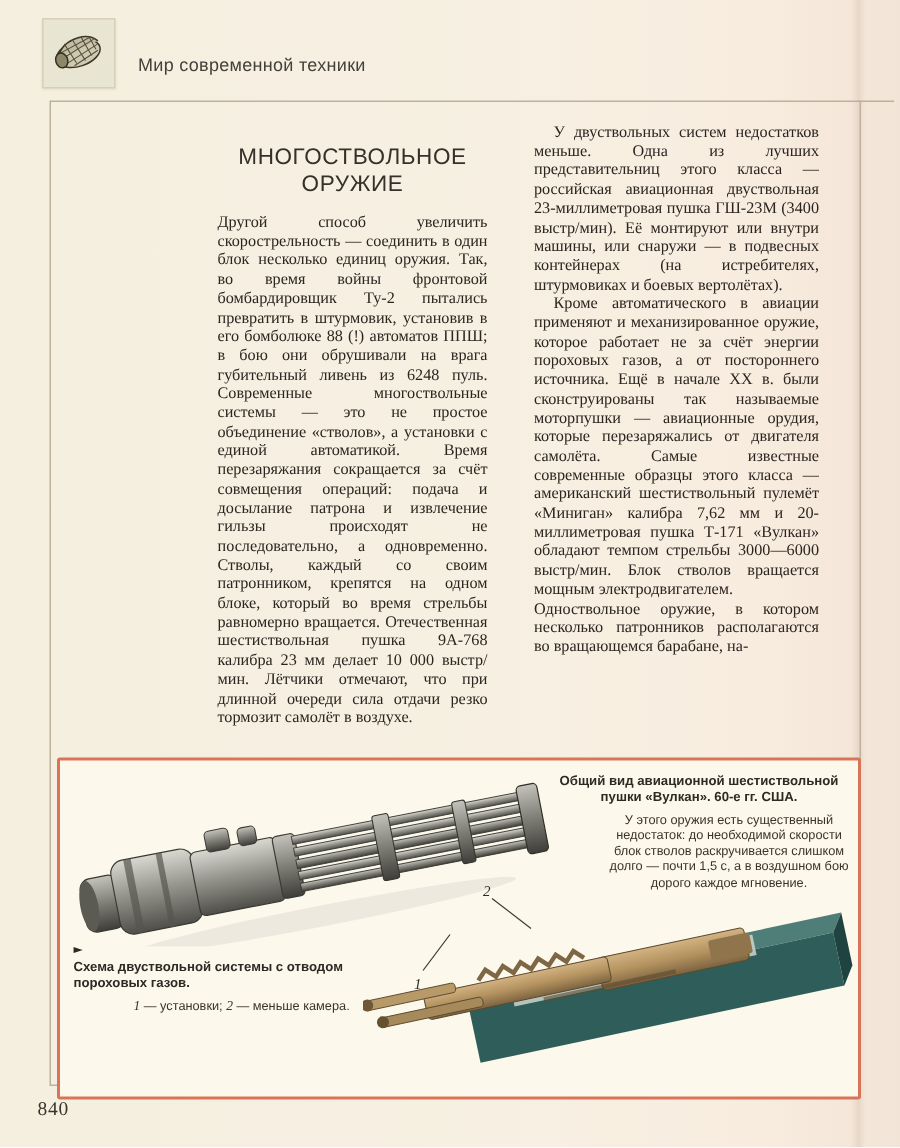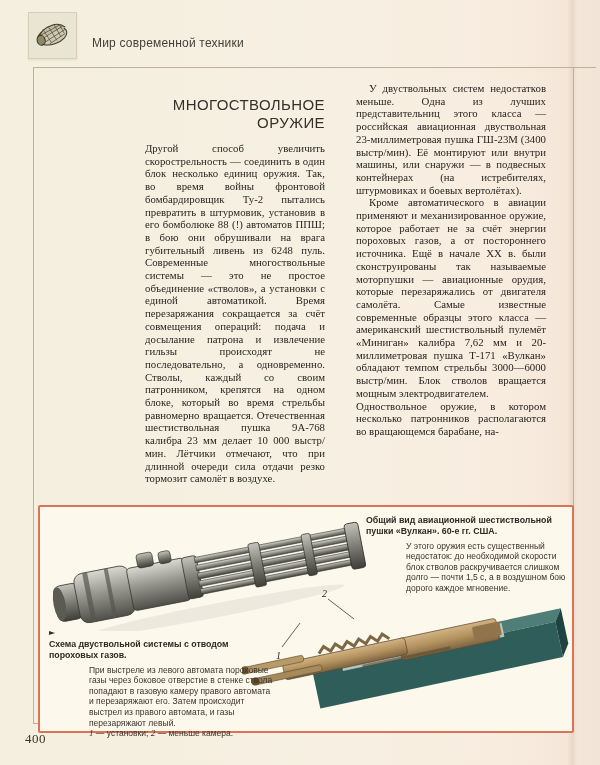--- a/index.html
+++ b/index.html
@@ -16,29 +16,29 @@
     font-size:12px;color:#43403a;letter-spacing:.2px;}
   .frame{position:absolute;left:33px;top:67px;width:539px;height:655px;
     border:1px solid #bdb19e;}
   .frame-ext{position:absolute;left:572px;top:67px;width:24px;height:1px;background:#bdb19e;}
   .col{position:absolute;text-align:justify;font-size:10.8px;line-height:12.7px;color:#2b2520;}
   .col p{margin:0;}
   .col p.ind{text-indent:13px;}
   #left-col{left:145px;top:82px;width:180px;}
   #right-col{left:324px;top:82px;width:190px;margin-left:32px;}
   h2.sec{font-family:"Liberation Sans",sans-serif;font-weight:normal;font-size:15px;
-    line-height:17.5px;letter-spacing:.4px;color:#35302a;margin:14px 0 11px;text-align:right;}
+    line-height:17.5px;letter-spacing:.4px;color:#35302a;margin:14px 0 11px;text-align:center;}
   #right-col h2.sec{margin:13px 0 10px;}
   
   .panel{position:absolute;left:38px;top:505px;width:532px;height:224px;
     background:#fcf8ec;border:2px solid #da7459;border-radius:2px;}
   .cap{font-family:"Liberation Sans",sans-serif;color:#3a332b;}
   .cap .t{font-weight:bold;font-size:8.8px;line-height:10.8px;color:#2e2a23;margin:0 0 4px;}
   .cap .b{font-size:8.5px;line-height:10.6px;margin:0;padding-left:40px;}
-  #vulcan-caption{position:absolute;left:326px;top:8px;width:200px;}
+  #vulcan-caption{position:absolute;left:326px;top:8px;width:200px;text-align:center;}
   #schema-caption{position:absolute;left:9px;top:122px;width:225px;}
   .marker{font-family:"DejaVu Sans",sans-serif;font-size:8px;color:#2e2a23;line-height:8px;margin-bottom:2px;}
   .legend{font-size:8.5px;line-height:10.6px;margin-top:3px;}
   .legend .n{font-family:"Liberation Serif",serif;font-style:italic;font-size:9px;}
   svg text.lab{font-family:"Liberation Serif",serif;font-style:italic;font-size:10px;fill:#2a2a26;}
   .page-num{position:absolute;left:25px;top:731px;font-size:13px;color:#3a342c;letter-spacing:.5px;}
   .vulcan-img{position:absolute;left:4px;top:2px;}
   .twin-img{position:absolute;left:202px;top:78px;}
 </style>
 </head>
@@ -143,19 +143,18 @@
       </g>
       <line x1="86" y1="14" x2="112" y2="34" stroke="#3a3a34" stroke-width=".8"></line>
       <line x1="40" y1="62" x2="58" y2="38" stroke="#3a3a34" stroke-width=".8"></line>
       <text class="lab" x="80" y="12">2</text>
       <text class="lab" x="34" y="74">1</text>
     </svg>
 
     <div class="cap" id="schema-caption">
       <div class="marker">►</div>
       <p class="t">Схема двуствольной системы с отводом пороховых газов.</p>
-      <p class="b">При выстреле из левого автомата пороховые газы через боковое отверстие в стенке ствола попадают в газовую камеру правого автомата и перезаряжают его. Затем происходит выстрел из правого автомата, и газы перезаряжают левый.</p>
       <p class="b legend"><span class="n">1</span><span> — установки; </span><span class="n">2</span><span> — меньше камера.</span></p>
     </div>
   </div>
 
-  <div class="page-num">400</div>
+  <div class="page-num">840</div>
 </div>
 
 </body></html>

